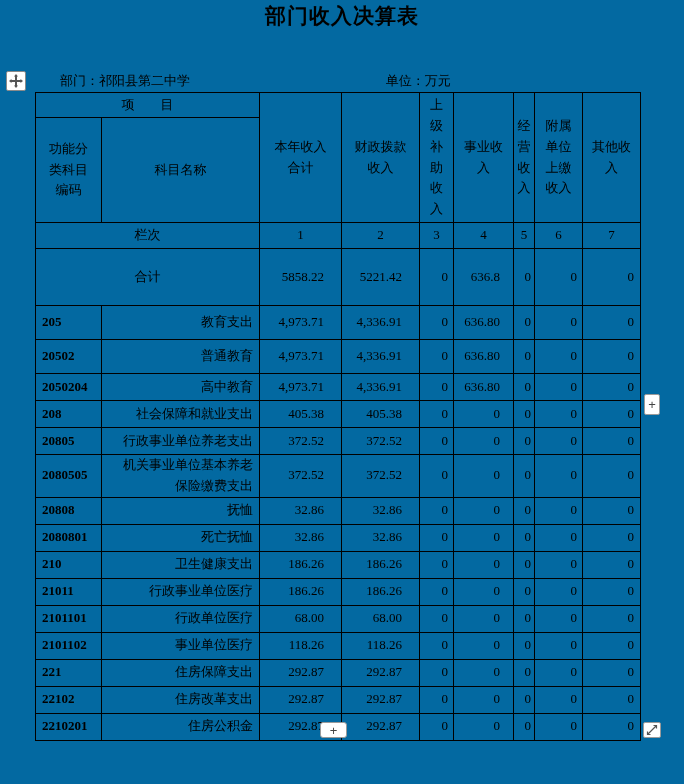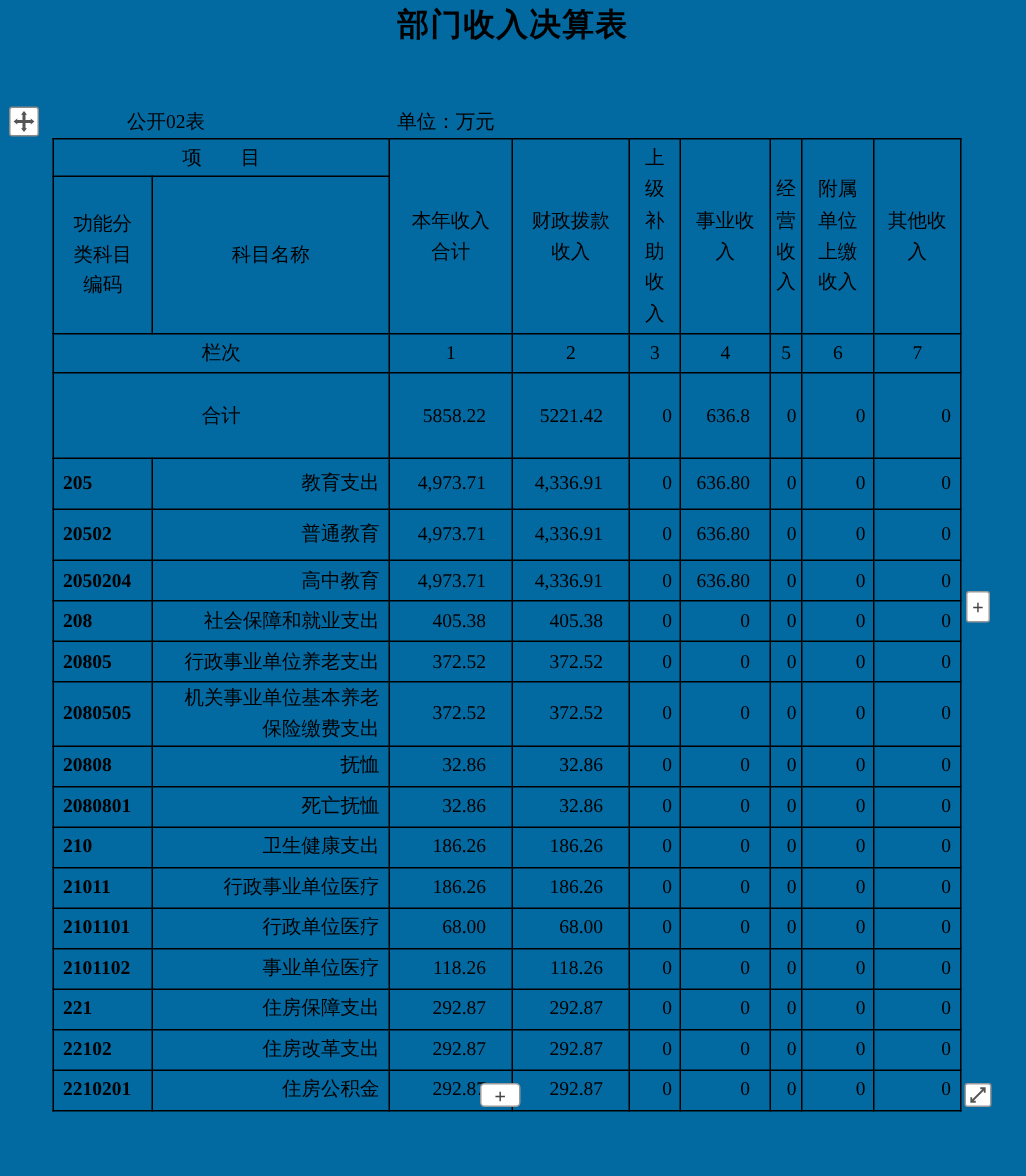--- a/index.html
+++ b/index.html
@@ -74,21 +74,21 @@
   .resize-handle{ left:643px; top:722px; width:18px; height:16px; border-radius:2px; }
 </style>
 </head>
 <body>
 
 <div class="stage">
 
   <div class="title">部门收入决算表</div>
 
   <div class="meta">
-    <div class="m-center">公开02表</div>
+    <div class="m-left">部门：祁阳县第二中学</div>
     <div class="m-right">单位：万元</div>
   </div>
 
   <table class="sheet">
     <colgroup>
       <col style="width:66px">
         <col style="width:158px">
         <col style="width:82px">
         <col style="width:78px">
       <col style="width:34px">

